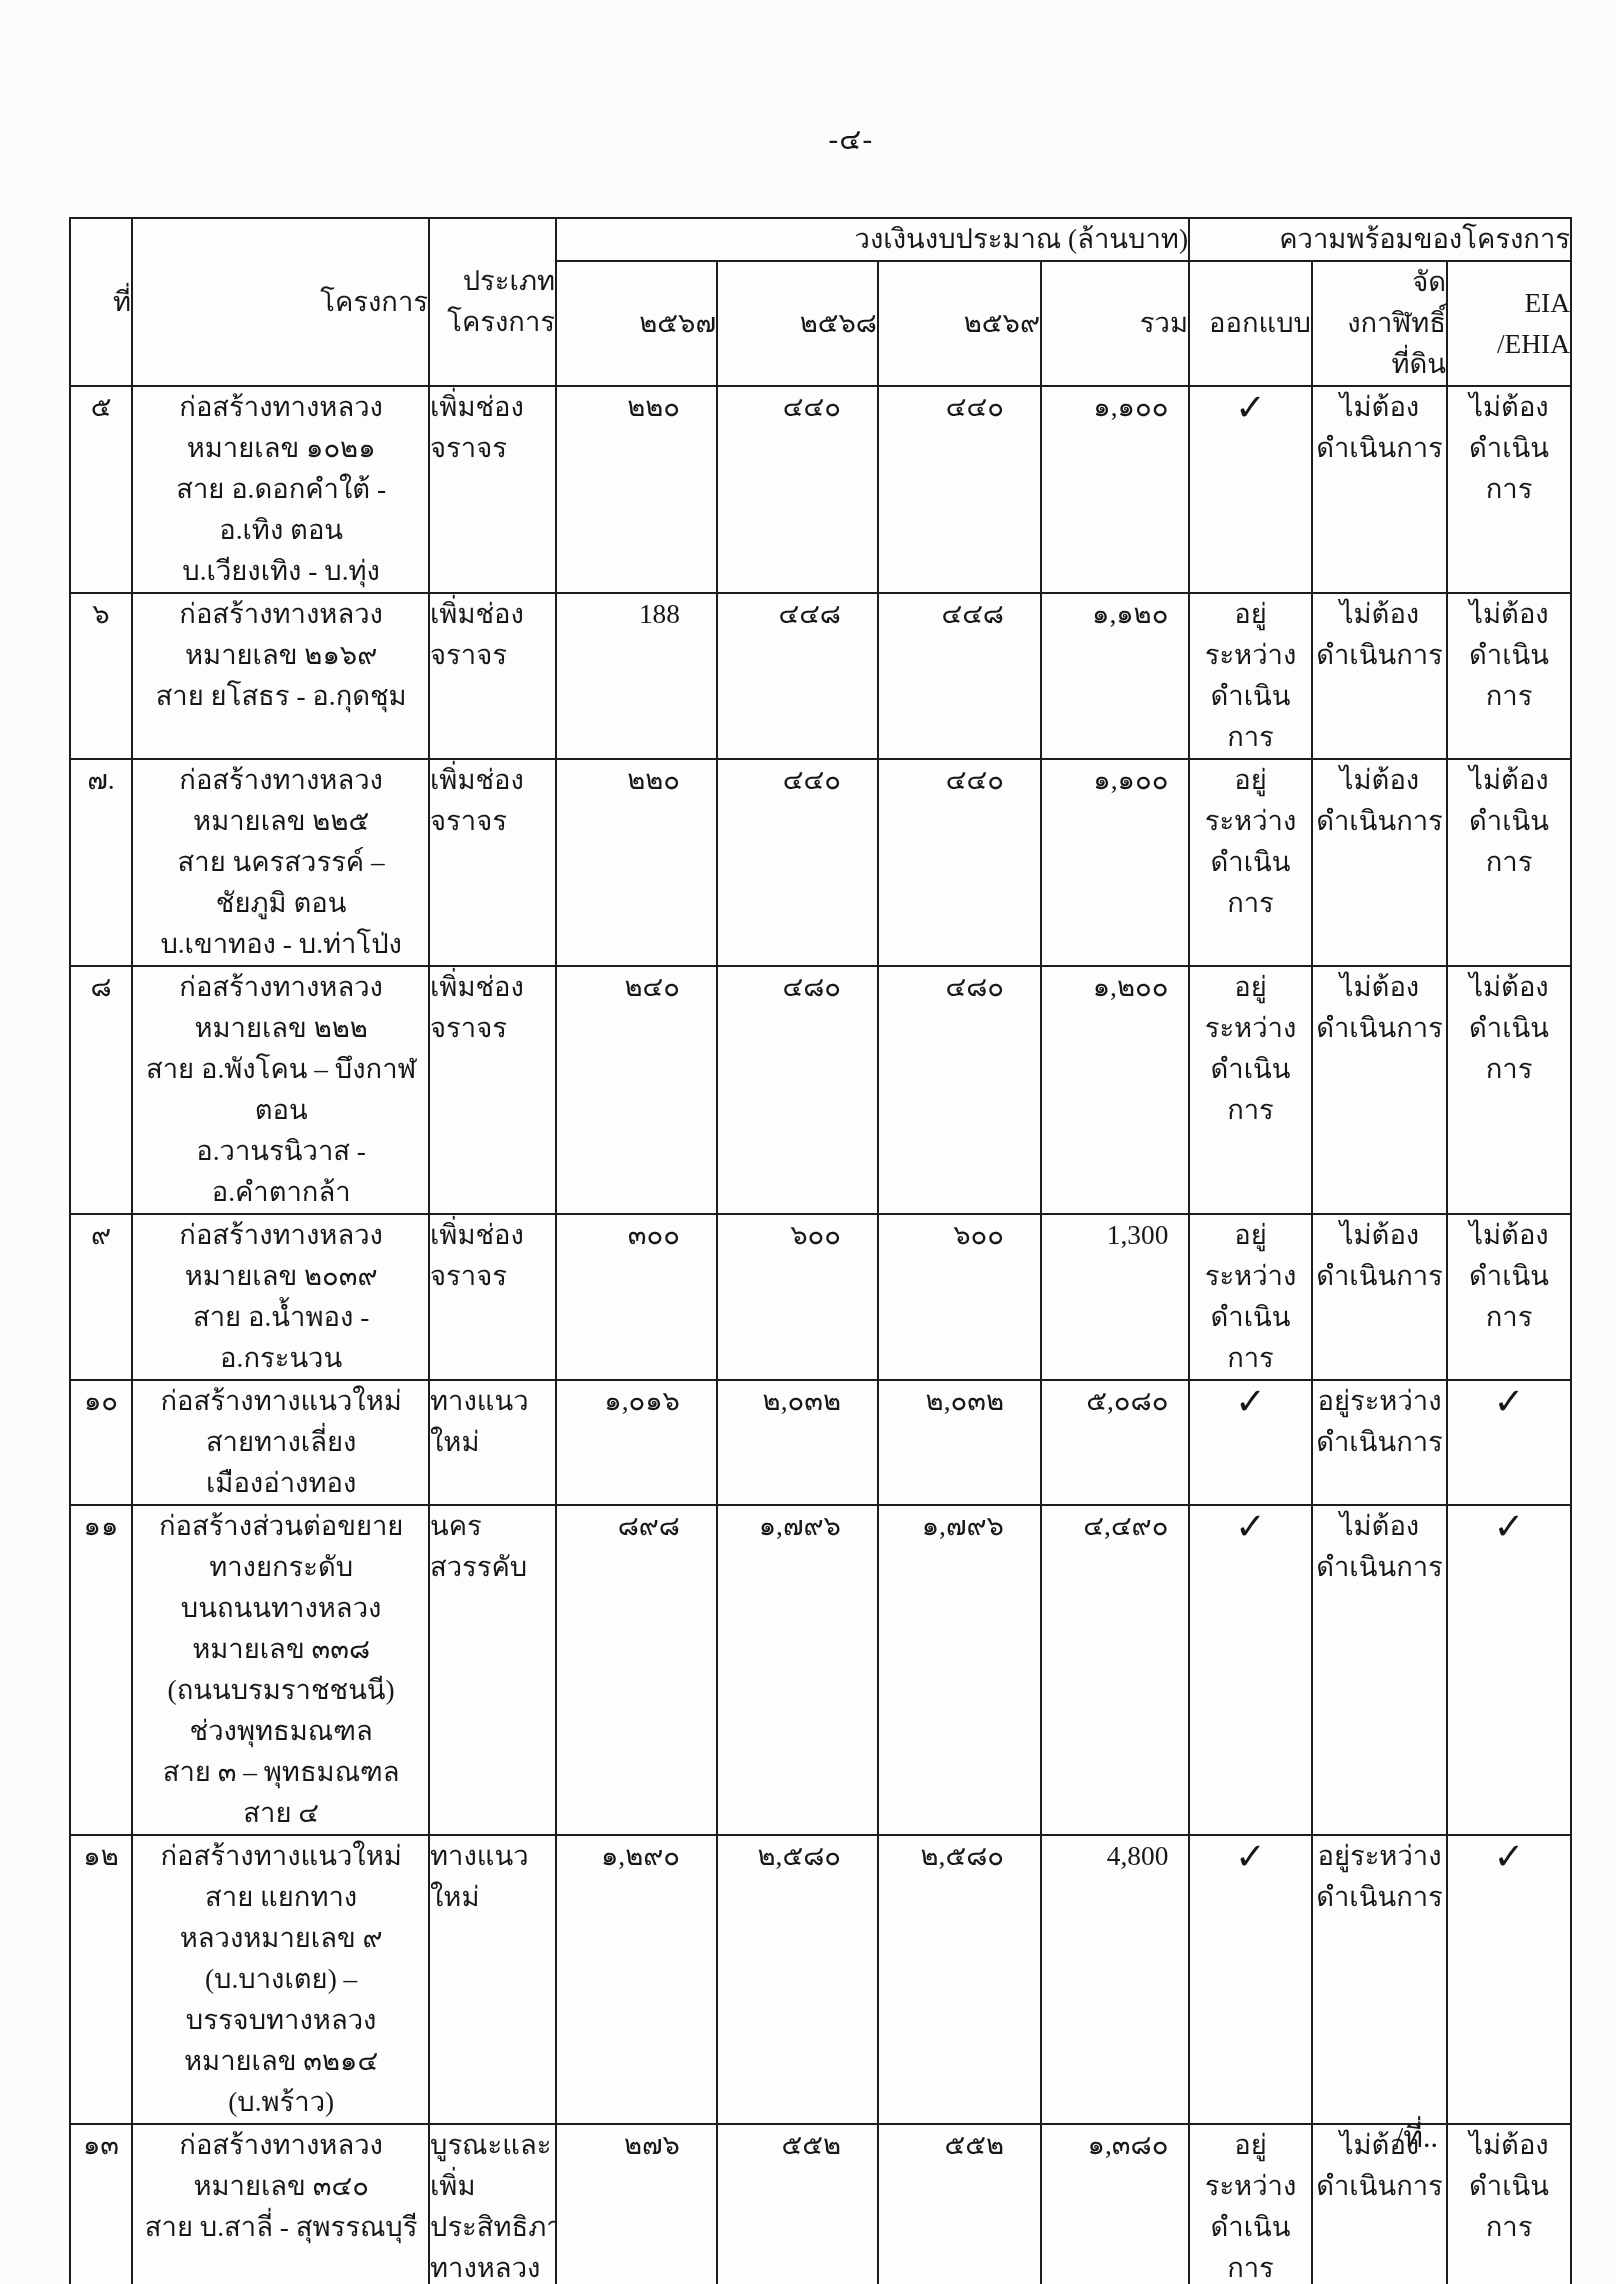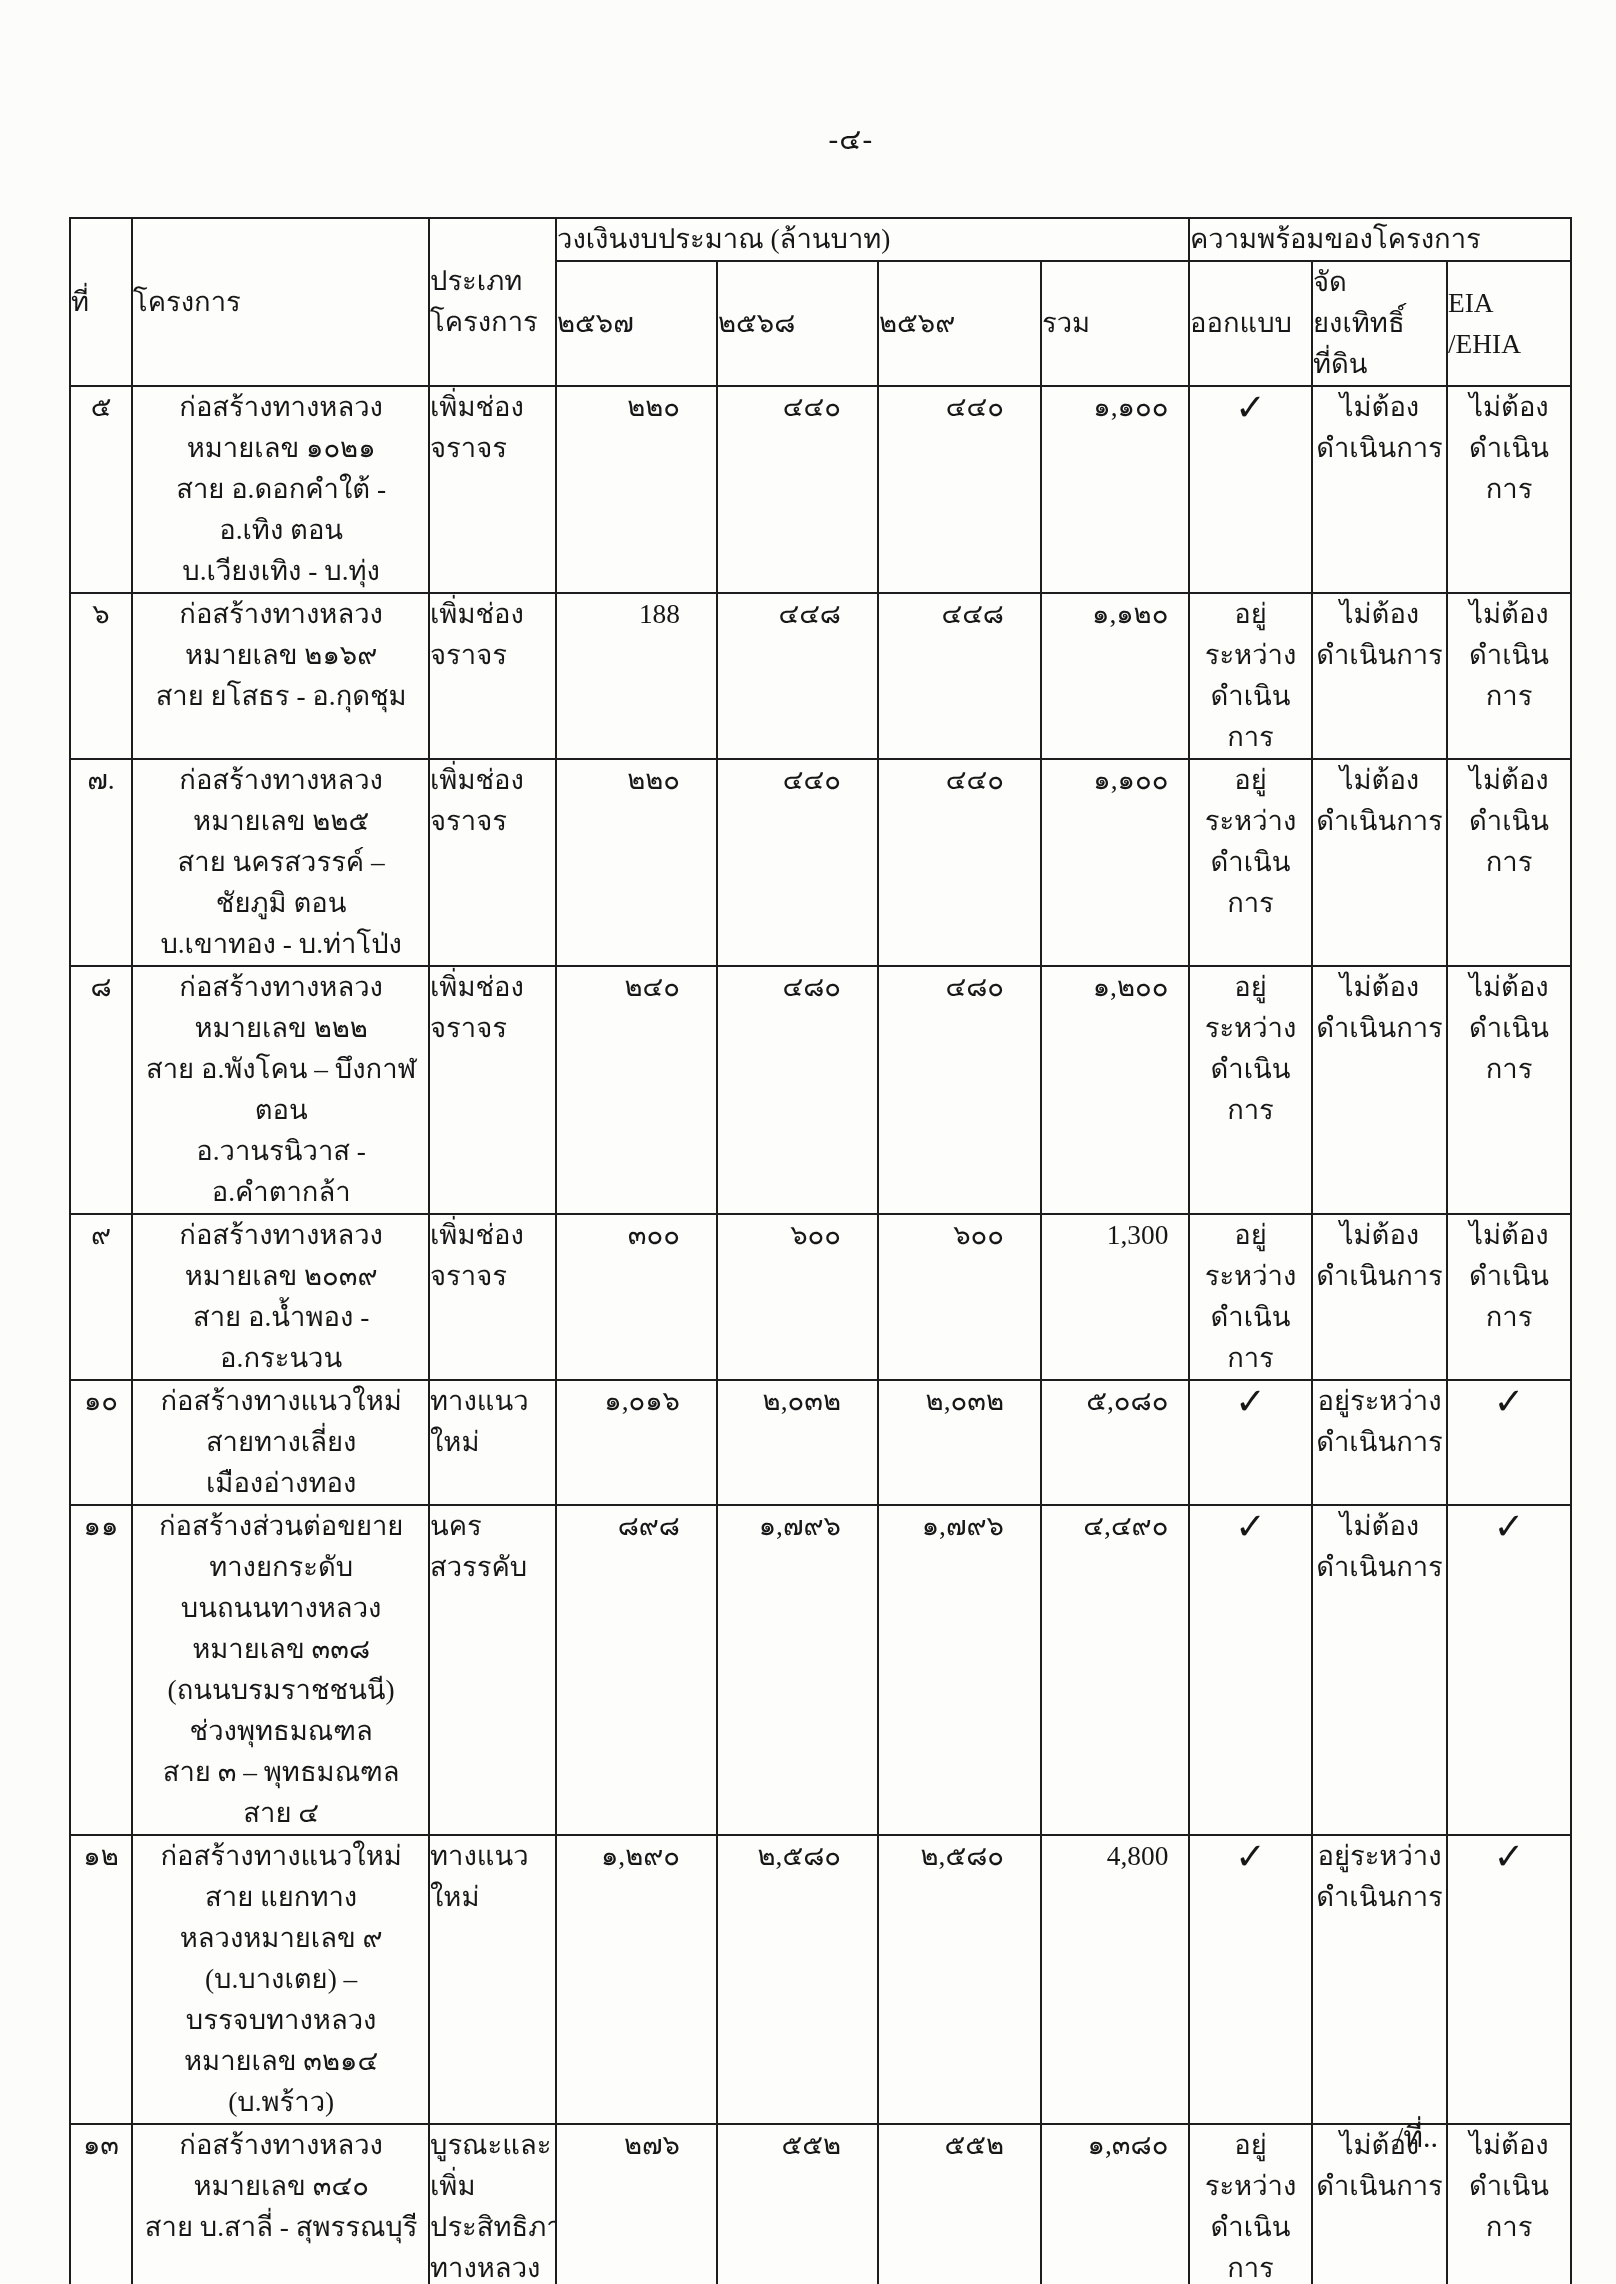--- a/index.html
+++ b/index.html
@@ -38,21 +38,21 @@
     padding: 0;
     font-size: 27.4px;
     line-height: 41px;
     font-weight: normal;
     vertical-align: top;
     overflow: hidden;
   }
   thead tr.group-row { height: 43px; }
   thead tr.sub-row   { height: 125px; }
   thead th {
-    text-align: left;
+    text-align: right;
     vertical-align: middle;
     white-space: pre-line;
   }
   td.c-no      { text-align: center; }
   td.c-project { text-align: center; padding: 0 7.8px 0 9.1px; white-space: pre-line; }
   td.c-type    { text-align: left; white-space: pre-line; }
   td.c-num     { text-align: right; padding-right: 36px; padding-left: 24px; }
   td.c-total   { text-align: right; padding-right: 19.6px; }
   td.c-status  { text-align: center; white-space: pre-line; }
   td.check     { font-size: 37px; line-height: 41px; }
@@ -90,21 +90,21 @@
       <th colspan="4">วงเงินงบประมาณ (ล้านบาท)</th>
       <th colspan="3">ความพร้อมของโครงการ</th>
     </tr>
     <tr class="sub-row">
       <th>๒๕๖๗</th>
       <th>๒๕๖๘</th>
       <th>๒๕๖๙</th>
       <th>รวม</th>
       <th>ออกแบบ</th>
       <th>จัด
-ยงเทิทธิ์
+งกาฬิทธิ์
 ที่ดิน</th>
       <th>EIA
 /EHIA</th>
     </tr>
   </thead>
   <tbody>
   <tr>
     <td class="c-no">๕</td>
     <td class="c-project">ก่อสร้างทางหลวงหมายเลข ๑๐๒๑
 สาย อ.ดอกคำใต้ - อ.เทิง ตอน

